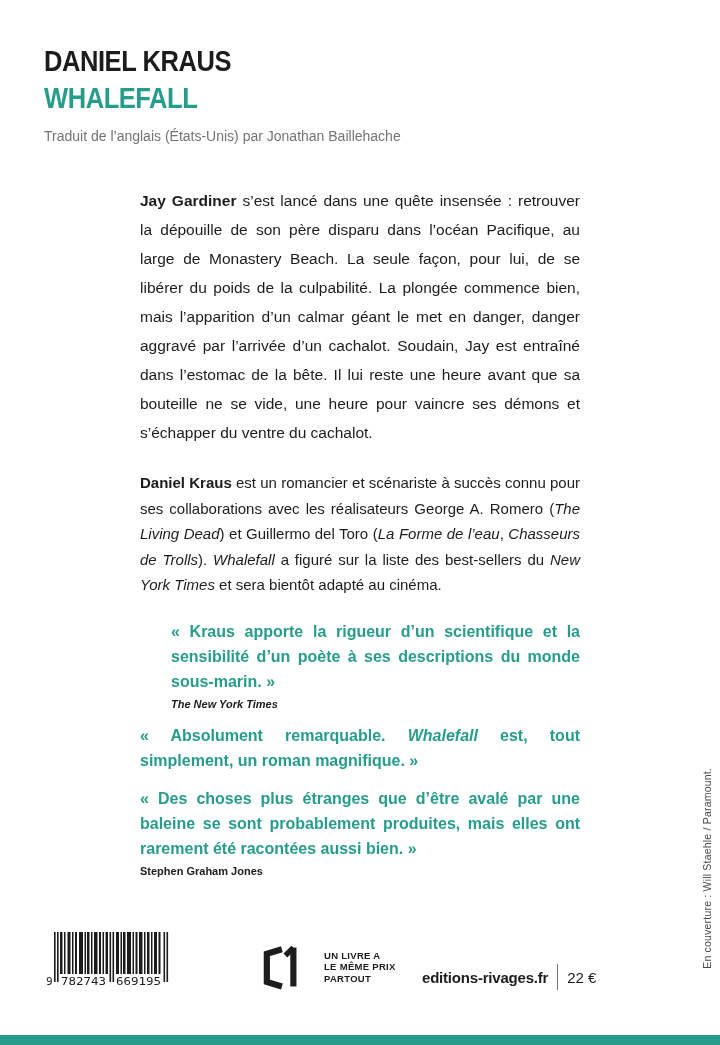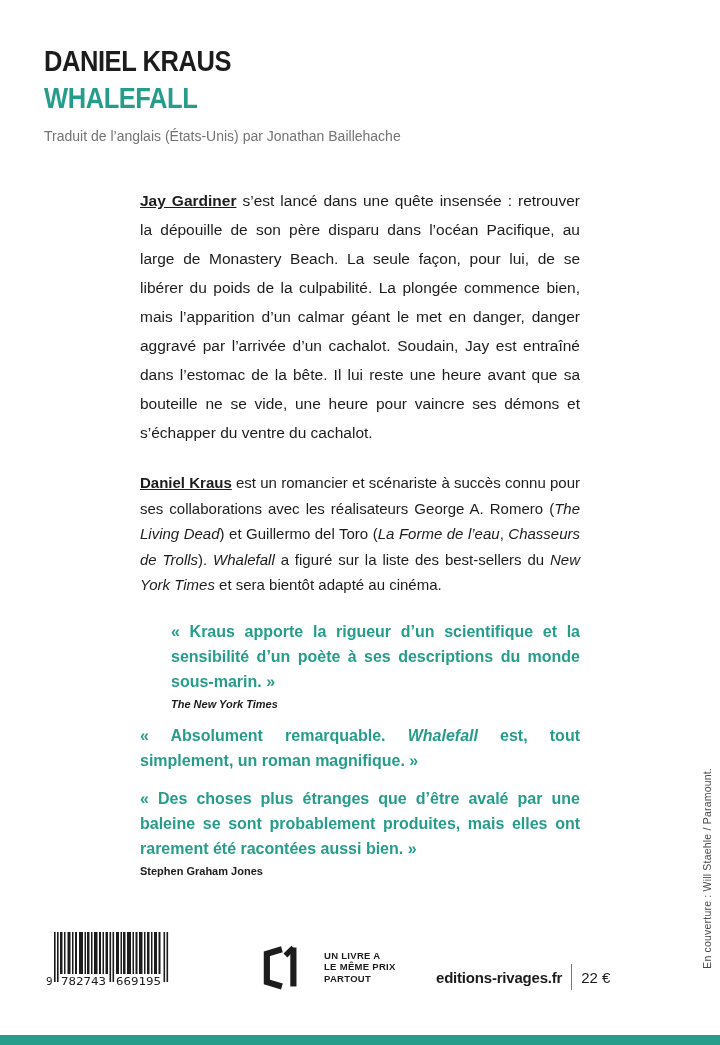--- a/index.html
+++ b/index.html
@@ -3,21 +3,21 @@
 <meta charset="utf-8">
 <style>
   :root { --accent:#269C8B; --ink:#1C1C1C; }
   * { box-sizing:border-box; margin:0; padding:0; }
   html,body { width:720px; height:1045px; }
   body {
     font-family:"Liberation Sans", sans-serif;
     background:#ffffff; color:var(--ink);
     position:relative; overflow:hidden;
   }
-  .b { font-weight:700;text-decoration:underline; }
+  .b { font-weight:700; }
   .i { font-style:italic; }
 
   
   .header { position:absolute; left:44px; top:46px; }
   .author {
     font-size:29px; font-weight:800; letter-spacing:-0.5px; line-height:1.05;
     transform:scaleX(0.88); transform-origin:left center; white-space:nowrap;
   }
   .title {
     font-size:29px; font-weight:800; letter-spacing:-0.5px; line-height:1.05;
@@ -47,21 +47,21 @@
   .barcode { position:absolute; left:46px; top:932px; }
   .barcode svg { display:block; }
   .barcode text {
     font-family:"DejaVu Sans Mono", monospace; font-size:11px; fill:var(--ink);
   }
 
   .price-logo { position:absolute; left:258px; top:944px; display:flex; align-items:center; gap:20px; }
   .price-logo-text { font-size:9.5px; line-height:11.5px; font-weight:700; letter-spacing:0.3px; }
   .price-logo-text span { display:block; white-space:nowrap; }
 
-  .site-price { position:absolute; left:436px; top:964px; display:flex; align-items:center; gap:9px; }
+  .site-price { position:absolute; left:422px; top:964px; display:flex; align-items:center; gap:9px; }
   .website { font-weight:700; font-size:15px; letter-spacing:-0.2px; white-space:nowrap; }
   .divider { width:1px; height:26px; background:#777; }
   .price { font-size:15px; font-weight:400; white-space:nowrap; }
 
   .cover-credit {
     position:absolute; right:7px; bottom:76px;
     writing-mode:vertical-rl; transform:rotate(180deg);
     font-size:10.5px; color:#4a4a4a; letter-spacing:0.2px; white-space:nowrap;
   }
 

